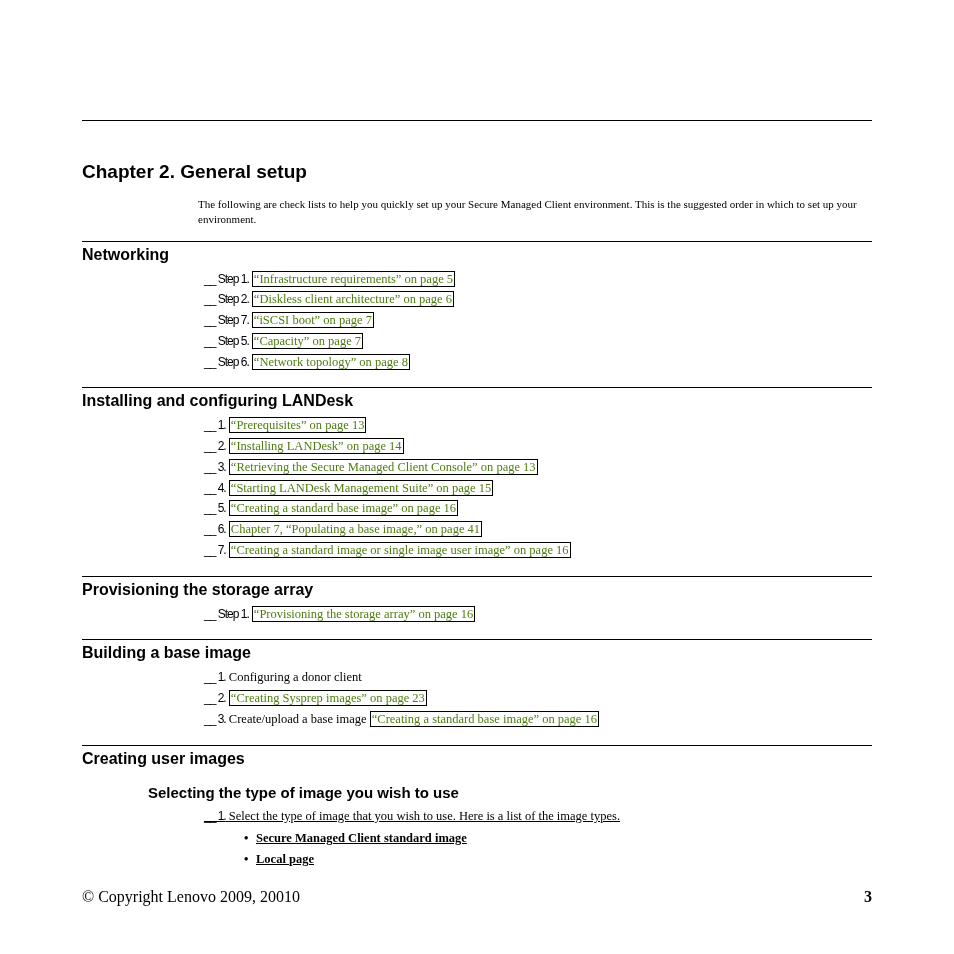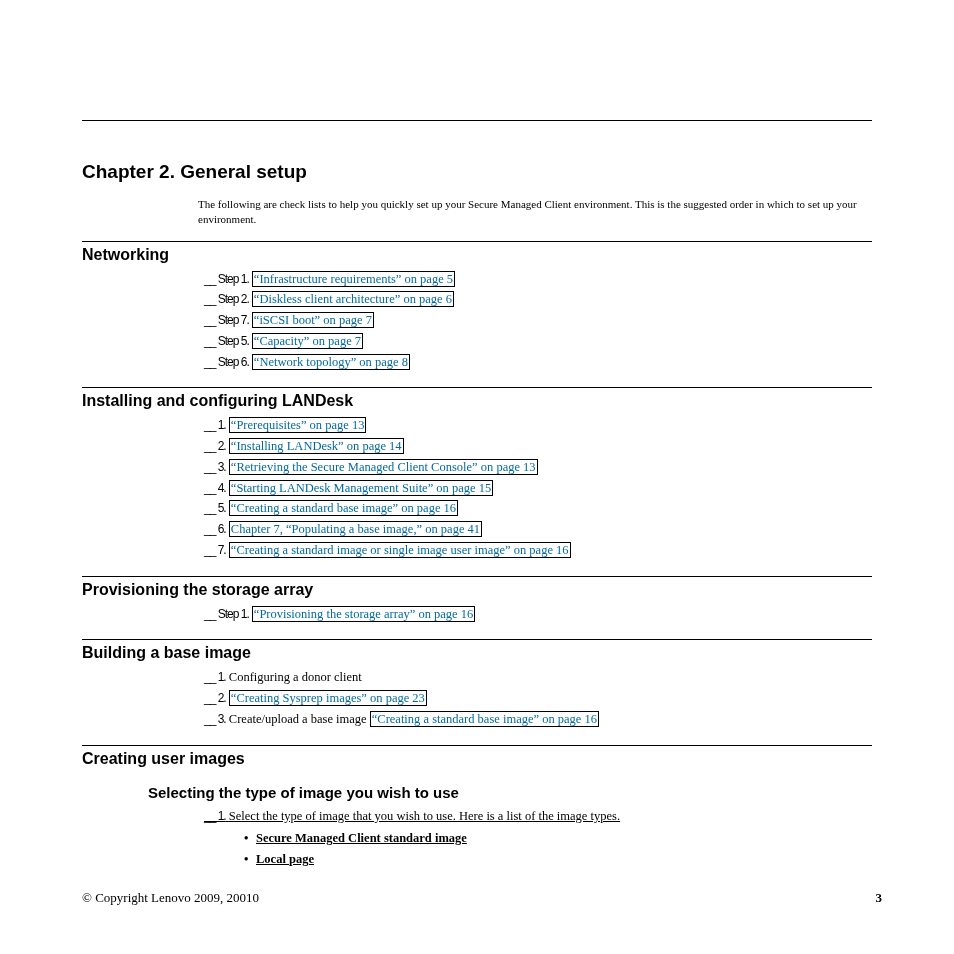--- a/index.html
+++ b/index.html
@@ -56,21 +56,21 @@
   }
   .step-row {
     margin-bottom: 2px;
     line-height: 1.5;
   }
   .step-prefix {
     font-family: Arial, Helvetica, sans-serif;
     font-size: 12px;
   }
   .link {
-    color: #0369a1;
+    color: #4d7c0f;
     text-decoration: none;
     border: 1px solid #000;
     padding: 0 1px;
     font-family: Georgia, 'Times New Roman', serif;
   }
   .plain-text {
     font-family: Georgia, 'Times New Roman', serif;
   }
   .sub-content {
     margin-left: 122px;
@@ -94,22 +94,22 @@
     width: 12px;
   }
   .bold {
     font-weight: bold;
     font-family: Georgia, 'Times New Roman', serif;
   }
   .footer {
     position: absolute;
     bottom: 48px;
     left: 82px;
-    right: 72px;
-    font-size: 13px;
+    right: 82px;
+    font-size: 16px;
     display: flex;
     justify-content: space-between;
     font-family: Georgia, 'Times New Roman', serif;
   }
   .page-num {
     font-weight: bold;
   }
   .dash {
     letter-spacing: -1px;
   }

